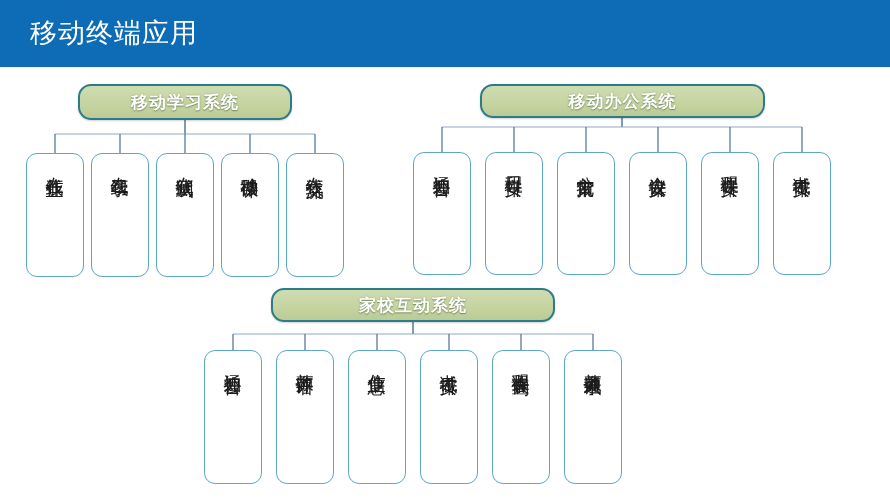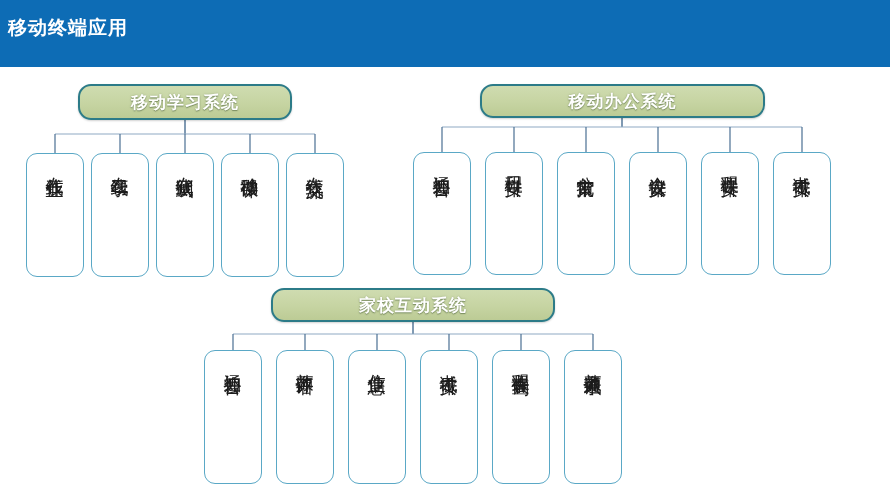--- a/index.html
+++ b/index.html
@@ -24,24 +24,24 @@
   .header-bar {
     position: absolute;
     left: 0;
     top: 0;
     width: 890px;
     height: 67px;
     background: #0d6cb5;
   }
   .header-title {
     position: absolute;
-    left: 8px;
+    left: 30px;
     top: 15px;
-    font-size: 19px;
-    font-weight: bold;
+    font-size: 27px;
+    font-weight: normal;
     color: #ffffff;
     letter-spacing: 1px;
     white-space: nowrap;
   }
 
   
   .connectors {
     position: absolute;
     left: 0;
     top: 0;

